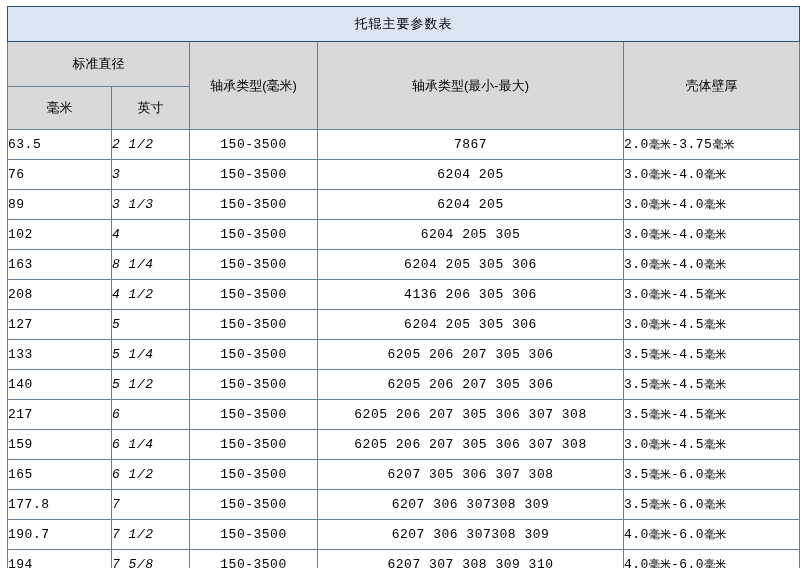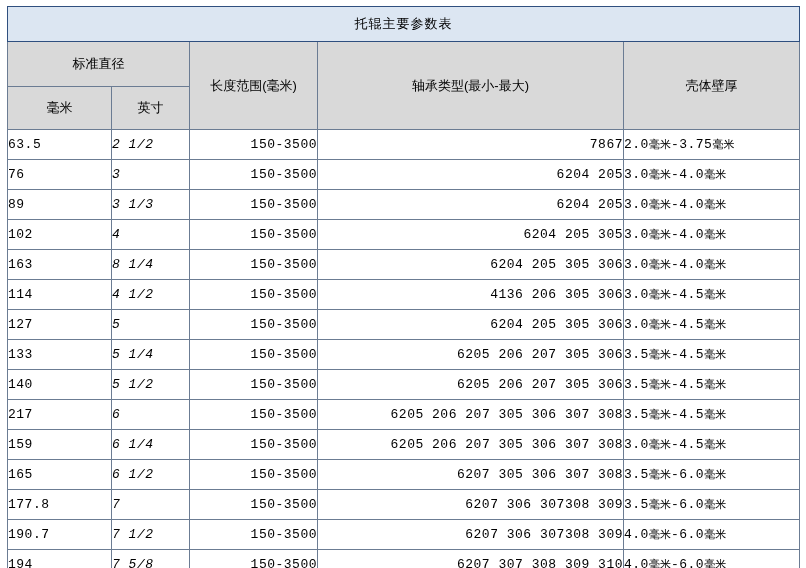--- a/index.html
+++ b/index.html
@@ -63,21 +63,21 @@
   .cell {
     height: 29px;
     padding-left: 6px;
     font-size: 13px;
     font-family: "Liberation Mono", monospace;
     letter-spacing: 0.5px;
     white-space: nowrap;
     overflow: hidden;
   }
   .cell-center {
-    text-align: right;
+    text-align: center;
     padding-left: 10px;
   }
   .cell-inch {
     padding-left: 14px;
     font-style: italic;
   }
   .cell-wall {
     padding-left: 8px;
     font-family: "Liberation Mono", monospace;
   }
@@ -103,21 +103,21 @@
       <col class="c-len">
       <col class="c-brg">
       <col class="c-wall">
     </colgroup>
     <thead>
       <tr>
         <td class="title-cell" colspan="5">托辊主要参数表</td>
       </tr>
       <tr>
         <td class="hdr hdr-top" colspan="2">标准直径</td>
-        <td class="hdr hdr-tall" rowspan="2">长度范围(毫米)</td>
+        <td class="hdr hdr-tall" rowspan="2">轴承类型(毫米)</td>
         <td class="hdr hdr-tall" rowspan="2">轴承类型(最小-最大)</td>
         <td class="hdr hdr-tall" rowspan="2">壳体壁厚</td>
       </tr>
       <tr>
         <td class="hdr hdr-sub">毫米</td>
         <td class="hdr hdr-sub">英寸</td>
       </tr>
     </thead>
     <tbody id="table-body">
         <tr>
@@ -149,21 +149,21 @@
           <td class="cell cell-wall"><span>3.0</span><span class="unit-sub">毫米</span><span>-</span><span>4.0</span><span class="unit-sub">毫米</span></td>
         </tr>
         <tr>
           <td class="cell">163</td>
           <td class="cell cell-inch">8 1/4</td>
           <td class="cell cell-center">150-3500</td>
           <td class="cell cell-center">6204 205 305 306</td>
           <td class="cell cell-wall"><span>3.0</span><span class="unit-sub">毫米</span><span>-</span><span>4.0</span><span class="unit-sub">毫米</span></td>
         </tr>
         <tr>
-          <td class="cell">114</td>
+          <td class="cell">208</td>
           <td class="cell cell-inch">4 1/2</td>
           <td class="cell cell-center">150-3500</td>
           <td class="cell cell-center">4136 206 305 306</td>
           <td class="cell cell-wall"><span>3.0</span><span class="unit-sub">毫米</span><span>-</span><span>4.5</span><span class="unit-sub">毫米</span></td>
         </tr>
         <tr>
           <td class="cell">127</td>
           <td class="cell cell-inch">5</td>
           <td class="cell cell-center">150-3500</td>
           <td class="cell cell-center">6204 205 305 306</td>

